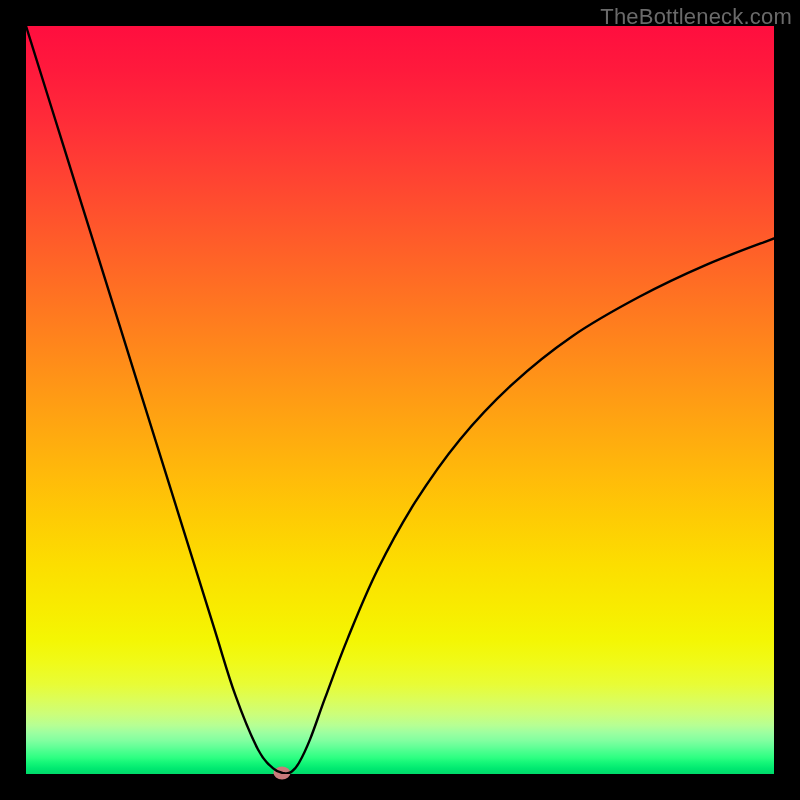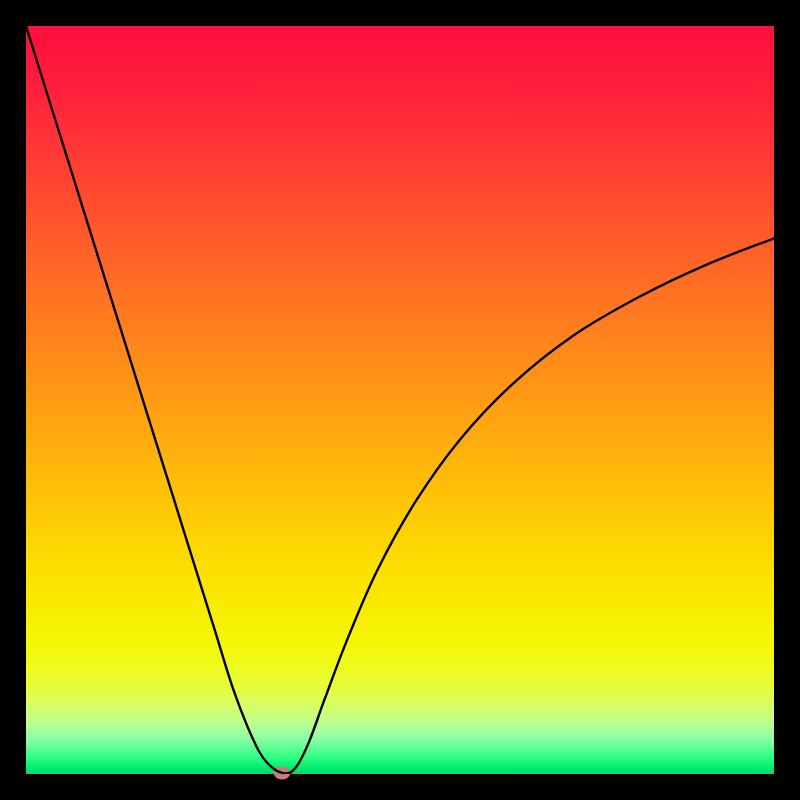--- a/index.html
+++ b/index.html
@@ -83,20 +83,21 @@
     border-radius: 50%;
     background: #c97a7a;
     z-index: 2;
     transform: translate(-50%, -50%);
   }
 </style>
 </head>
 <body>
 
 <div class="frame">
+  <div class="watermark">TheBottleneck.com</div>
 
   <div class="plot">
     <svg class="curve" viewBox="0 0 748 748" preserveAspectRatio="none">
       <path id="curve-path" fill="none" stroke="#000" stroke-width="2.4" stroke-linecap="round" stroke-linejoin="round" d="M 0.00 0.00 C 6.73 21.54, 23.94 76.60, 37.40 119.68 C 50.86 162.76, 61.34 196.28, 74.80 239.36 C 88.26 282.44, 98.74 315.96, 112.20 359.04 C 125.66 402.12, 136.14 435.64, 149.60 478.72 C 163.06 521.80, 176.23 564.07, 187.00 598.40 C 197.77 632.73, 201.36 646.98, 209.44 669.46 C 217.52 691.94, 225.15 710.26, 231.88 723.32 C 238.61 736.38, 242.13 737.71, 246.84 742.02 C 251.55 746.32, 254.69 746.58, 258.06 747.25 C 261.43 747.93, 262.85 747.64, 265.54 745.76 C 268.23 743.87, 269.65 742.70, 273.02 736.78 C 276.39 730.86, 279.53 724.56, 284.24 712.84 C 288.95 701.13, 292.47 689.75, 299.20 671.70 C 305.93 653.66, 312.22 635.64, 321.64 612.61 C 331.06 589.59, 339.44 568.30, 351.56 543.80 C 363.68 519.29, 374.15 499.90, 388.96 476.48 C 403.77 453.05, 416.34 434.92, 433.84 413.64 C 451.34 392.37, 466.00 376.87, 486.20 358.29 C 506.40 339.71, 523.15 326.17, 546.04 310.42 C 568.93 294.67, 589.12 283.70, 613.36 270.78 C 637.60 257.85, 656.44 249.11, 680.68 238.61 C 704.92 228.11, 735.88 217.14, 748.00 212.43"></path>
     </svg>
     <div id="min-dot" class="dot" style="left: 255.816px; top: 746.504px; background: rgb(201, 122, 122);"></div>
   </div>
 </div>
 
 </body></html>

